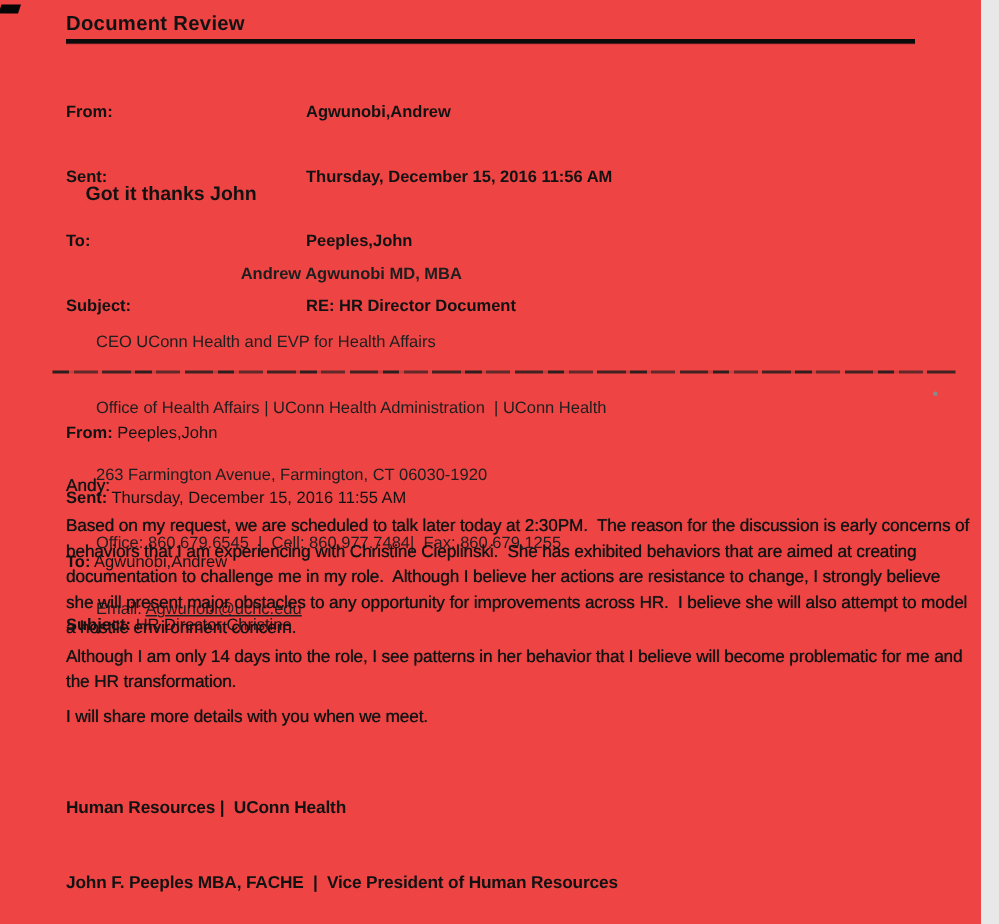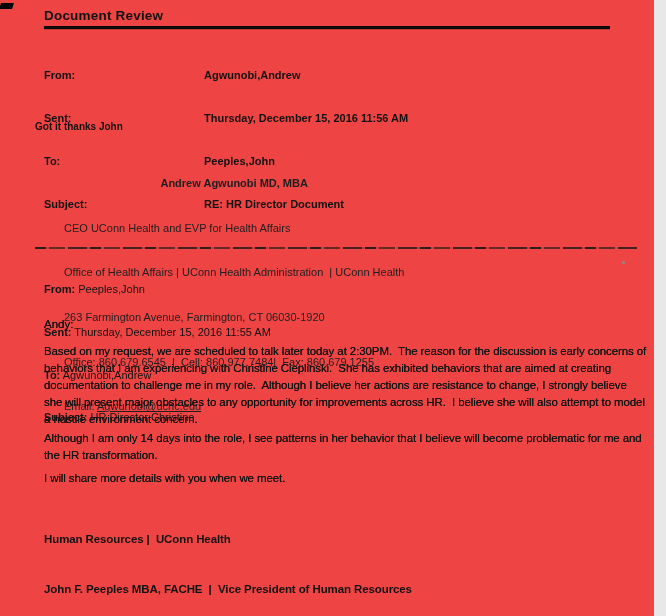--- a/index.html
+++ b/index.html
@@ -18,21 +18,21 @@
   .speck{left:622px;top:261px;width:3px;height:3px;background:#8a8a8a;border-radius:50%;}
   
   .doc-title{left:44px;top:8px;font-size:13.5px;font-weight:700;letter-spacing:.2px;}
   .title-rule{left:44px;top:26px;width:566px;height:3.2px;background:#0b0b0b;
     box-shadow:0 .5px 0 rgba(0,0,0,.35);}
   
   .hdr1{left:44px;top:39px;font-size:11px;line-height:14.4px;}
   .hdr1 .row{display:grid;grid-template-columns:160px auto;}
   .hdr1 .lbl{font-weight:700;}
   .hdr1 .val{font-weight:600;}
-  .body1{left:35px;top:121px;font-size:10px;font-weight:600;}
+  .body1{left:57px;top:121px;font-size:13px;font-weight:600;}
   
   .sig1{left:64px;top:146px;font-size:11px;line-height:14.9px;color:#1e1e1e;}
   .sig1 .name{font-weight:700;text-align:center;}
   .u{text-decoration:underline;}
   a.maillink{color:inherit;}
   
   .sep{left:35px;top:247px;width:602px;height:2px;
     background-image:repeating-linear-gradient(to right,
       rgba(25,25,25,.9) 0 11px, rgba(25,25,25,.15) 11px 14px,
       rgba(25,25,25,.65) 14px 30px, rgba(25,25,25,.05) 30px 33px,

